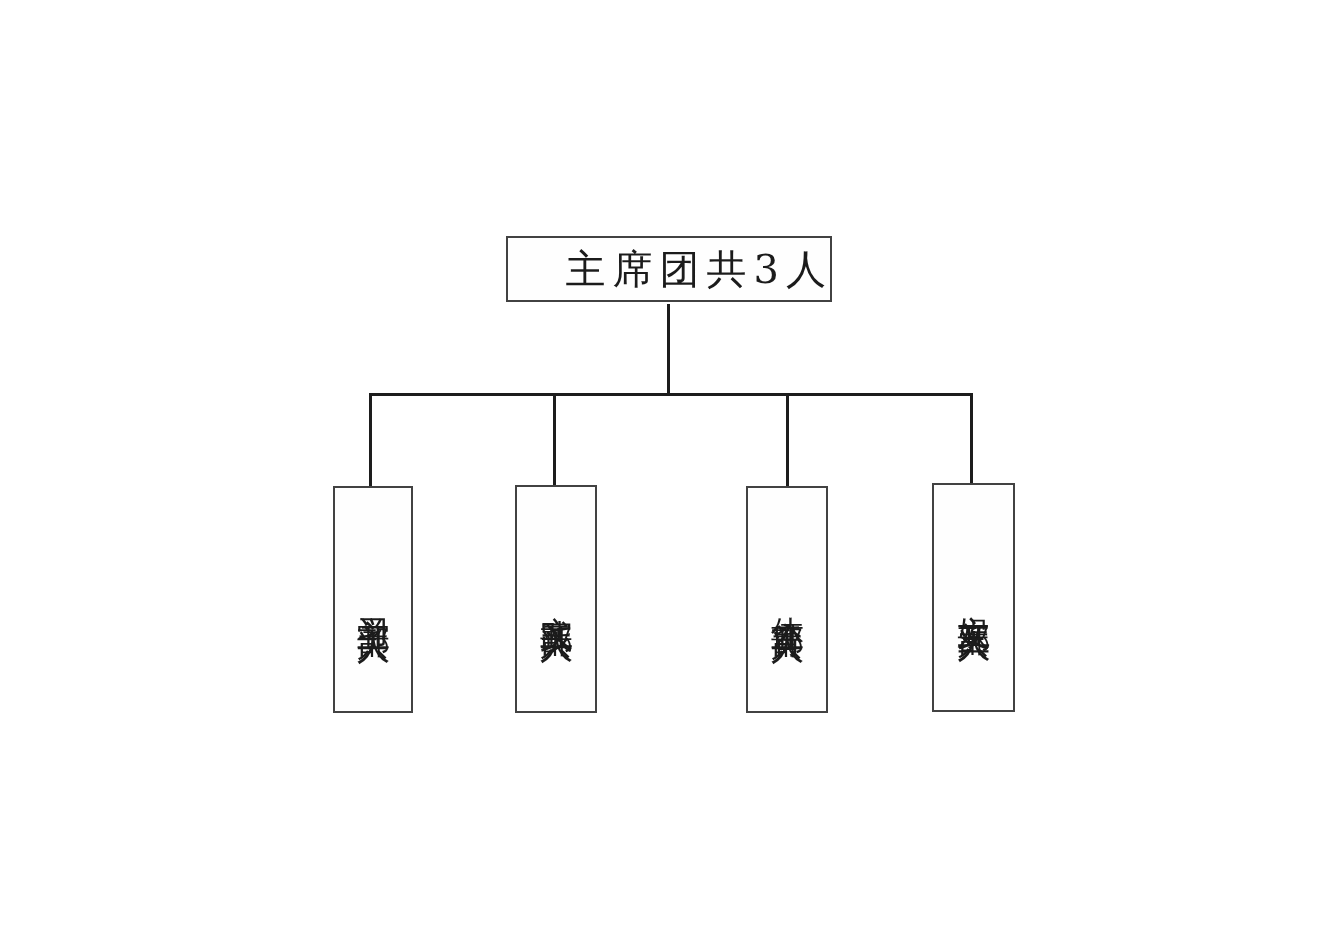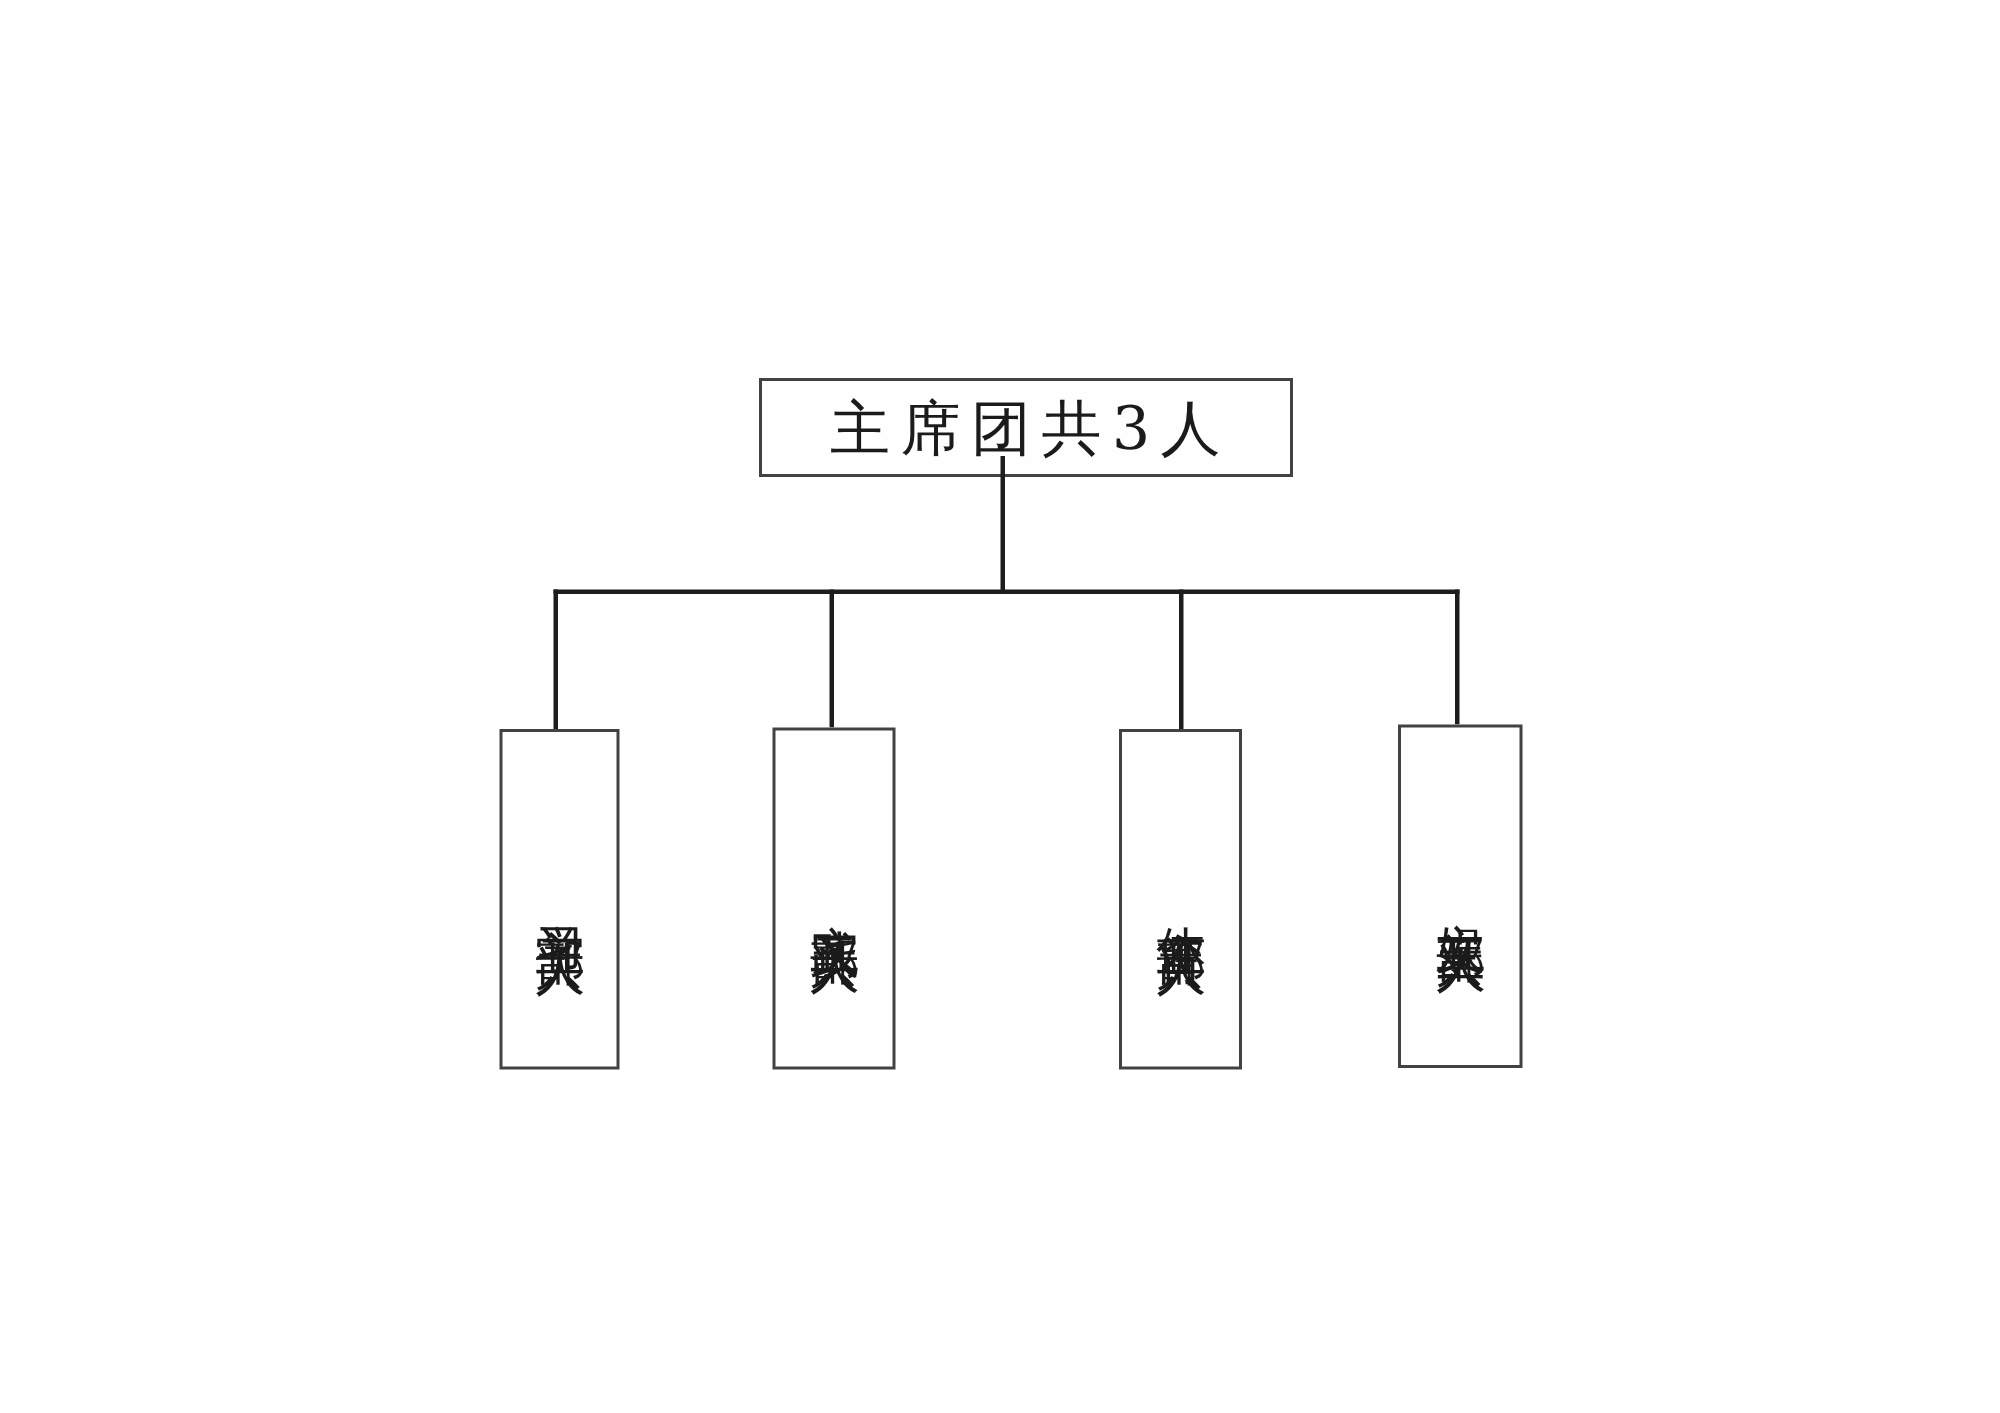--- a/index.html
+++ b/index.html
@@ -12,29 +12,29 @@
     width: 1333px;
     height: 942px;
     background: var(--color-background, #ffffff);
     font-family: "DejaVu Serif", "Liberation Serif", serif;
     overflow: hidden;
   }
   
   .root-box {
     position: absolute;
     left: 506px;
-    top: 252px;
-    width: 356px;
+    top: 236px;
+    width: 326px;
     height: 66px;
     box-sizing: border-box;
     border: 2px solid var(--color-box_border, #424242);
     background: var(--color-box_background, #fefefe);
     display: flex;
     align-items: center;
-    justify-content: center;
+    justify-content: flex-end;
   }
   .root-label {
     font-size: 40px;
     letter-spacing: 7px;
     color: var(--color-text, #1b1b1b);
     white-space: nowrap;
     transform: translateX(3px);
   }
   
   .line {

